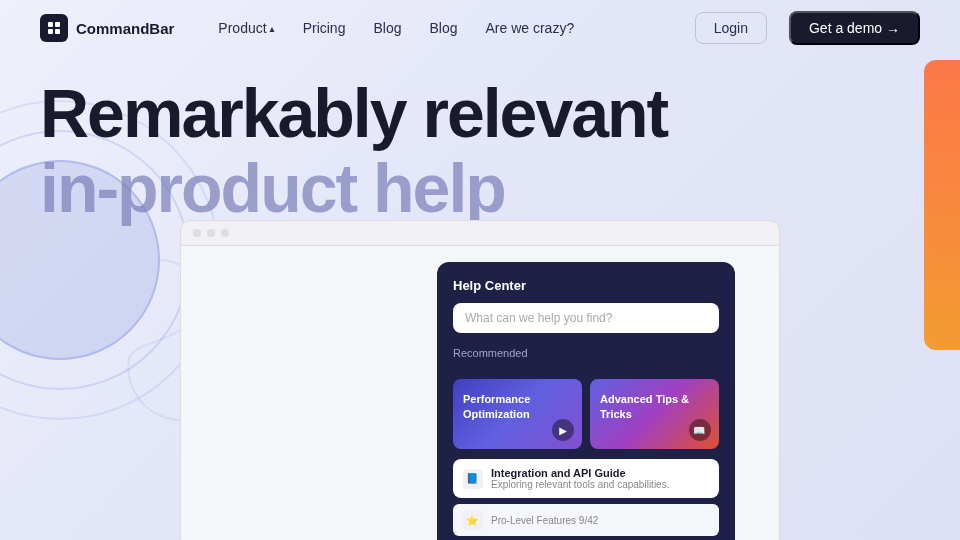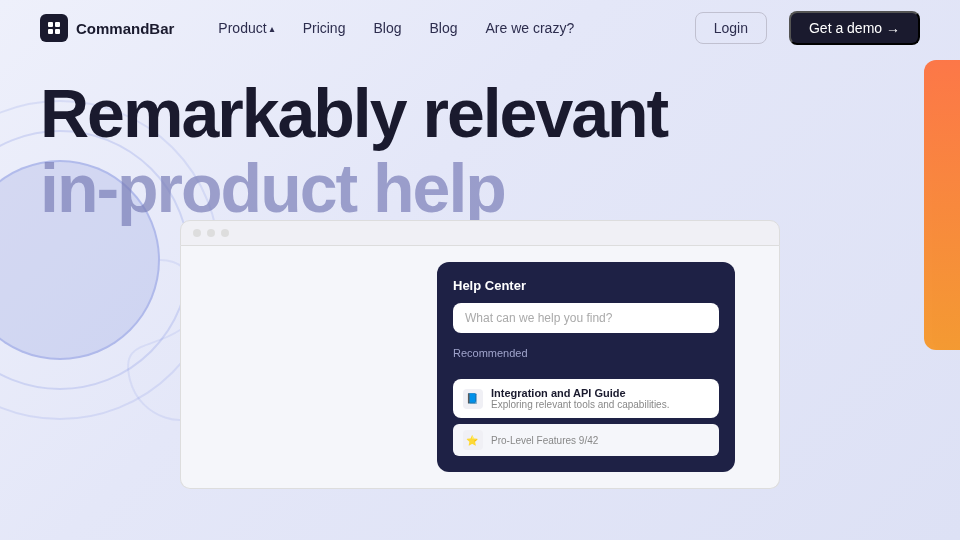--- a/index.html
+++ b/index.html
@@ -411,20 +411,30 @@
   </div>
   <div class="browser-content">
     <div class="browser-left"></div>
     <div class="browser-right">
 
       <div class="help-center">
         <div class="help-center-title">Help Center</div>
         <div class="help-search">What can we help you find?</div>
         <div class="help-section-label">Recommended</div>
 
+        <div class="help-cards">
+          <div class="help-card help-card-1">
+            <div class="help-card-text">Performance Optimization</div>
+            <div class="help-card-icon">▶</div>
+          </div>
+          <div class="help-card help-card-2">
+            <div class="help-card-text">Advanced Tips &amp; Tricks</div>
+            <div class="help-card-icon">📖</div>
+          </div>
+        </div>
 
         <div class="help-list-item">
           <div class="help-list-icon">📘</div>
           <div class="help-list-text">
             <div class="help-list-title">Integration and API Guide</div>
             <div class="help-list-desc">Exploring relevant tools and capabilities.</div>
           </div>
         </div>
 
         <div class="pro-level">

